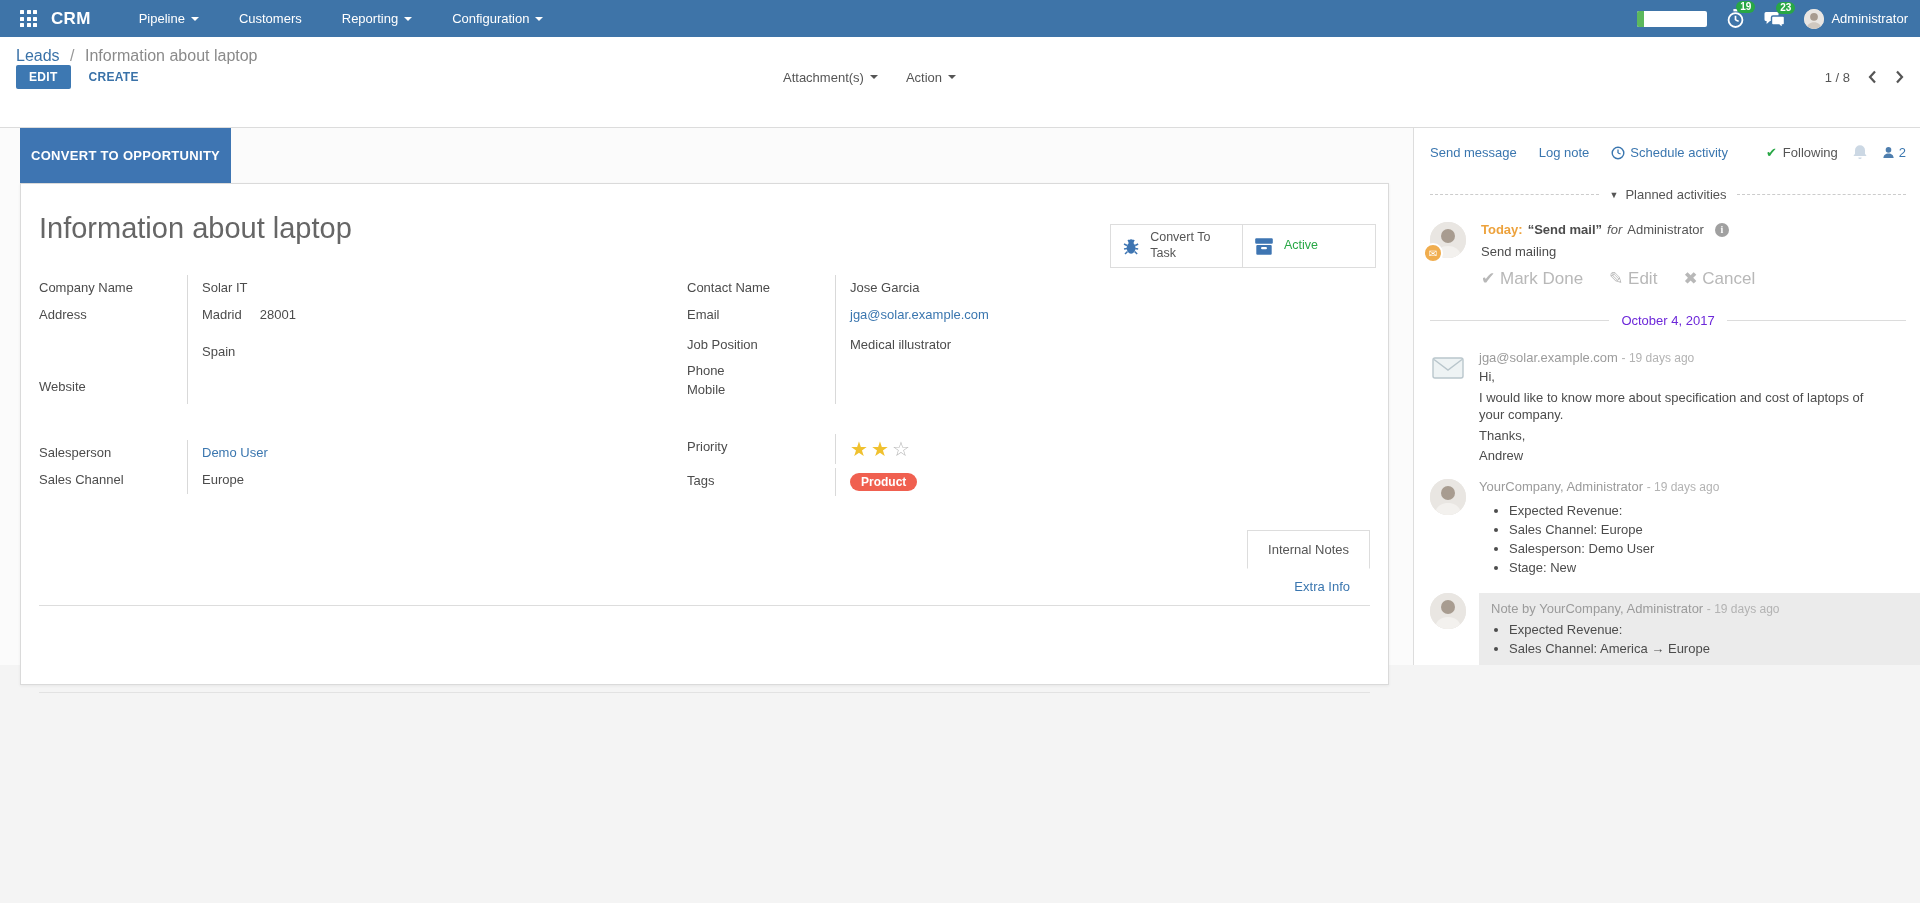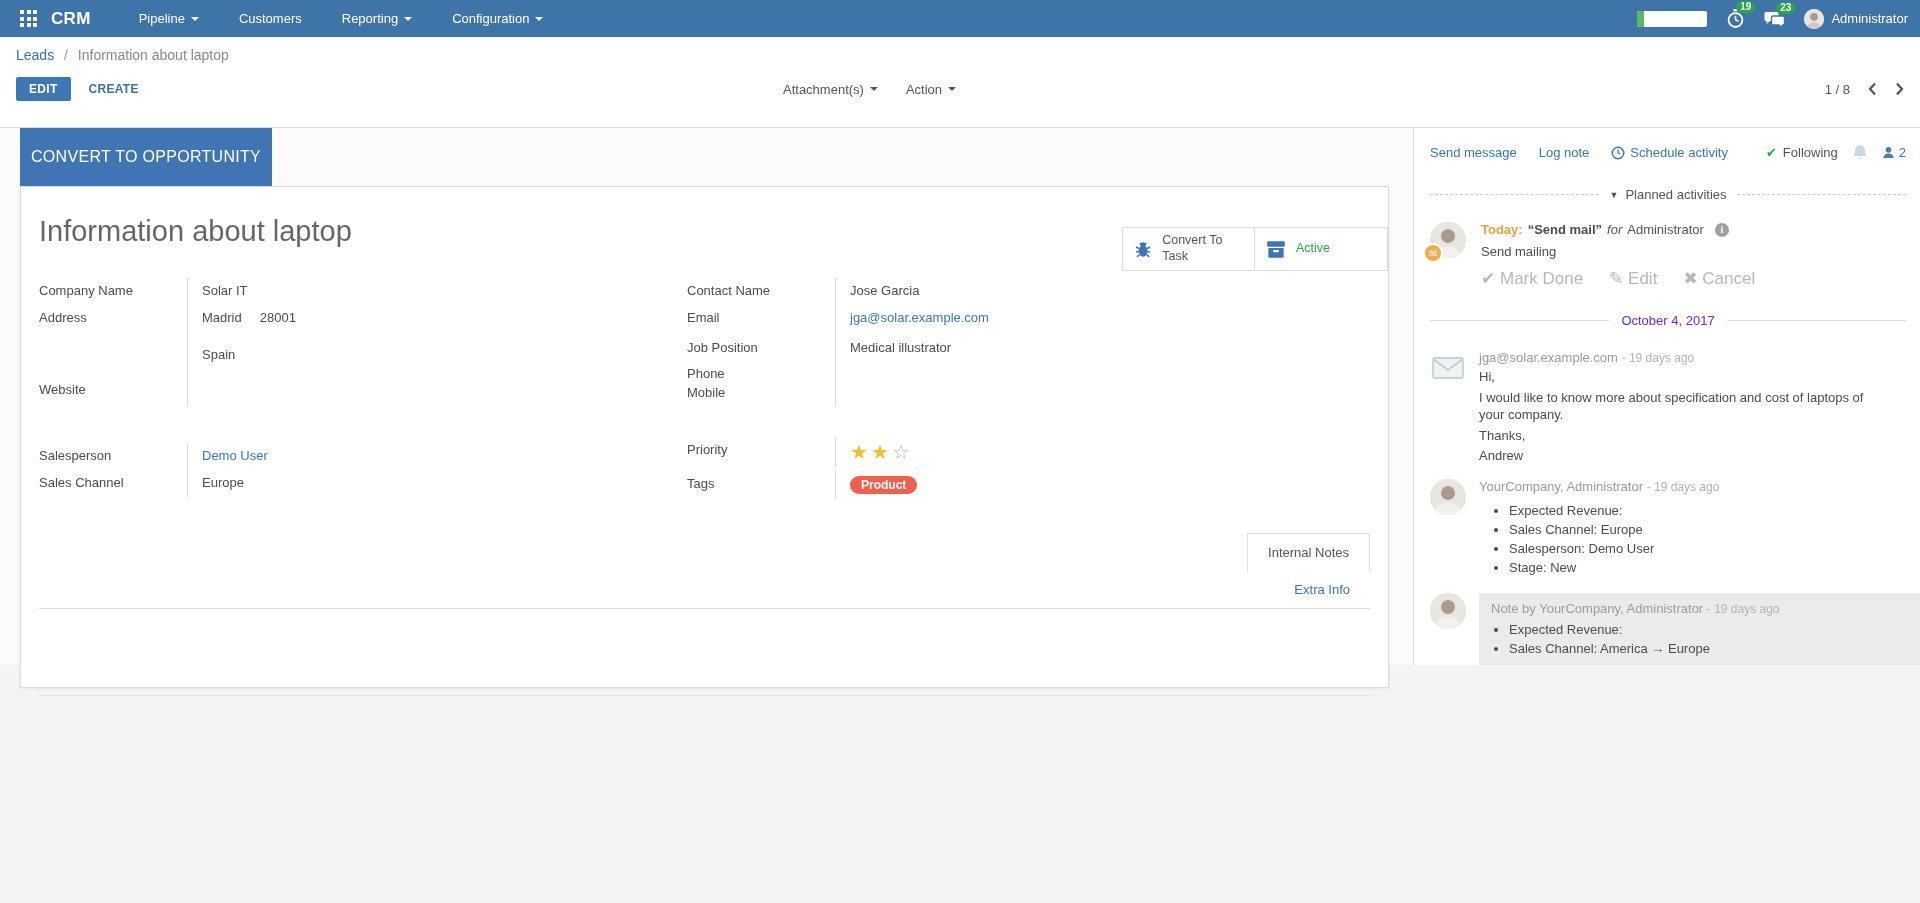--- a/index.html
+++ b/index.html
@@ -18,40 +18,40 @@
   .progressbar { width:70px; height:16px; background:#fff; border-radius:2px; overflow:hidden; }
   .progressbar .fill { height:100%; width:9%; background:#5cb85c; }
   .icon-badge-wrap { position:relative; display:flex; cursor:pointer; }
   .badge { position:absolute; top:-7px; right:-9px; background:#28a745; color:#fff; font-size:10px; font-weight:700; line-height:12px; padding:0 4px; border-radius:7px; }
   .topbar-user { display:flex; align-items:center; gap:7px; cursor:pointer; }
   .avatar-sm { width:20px; height:20px; border-radius:50%; overflow:hidden; background:#e9e6e2; flex:none; }
   .topbar-user .uname { font-size:13px; font-weight:500; }
 
   
   .control-panel { background:#fff; border-bottom:1px solid #dcdcdc; padding:10px 16px 10px 16px; height:91px; }
-  .breadcrumb { font-size:14px; margin-bottom:14px; }
+  .breadcrumb { font-size:16px; margin-bottom:0; }
   .breadcrumb .parent { color:#3a72a8; cursor:pointer; }
   .breadcrumb .sep { color:#999; margin:0 6px; }
   .breadcrumb .current { color:#8a8a8a; }
   .cp-row2 { display:flex; align-items:center; }
   .btn-edit { background:#3d78b2; color:#fff; border:none; font-size:12px; font-weight:700; letter-spacing:.3px; padding:5px 13px; border-radius:2px; cursor:pointer; font-family:inherit; }
   .btn-create { background:none; border:none; color:#3a72a8; font-size:12px; font-weight:700; letter-spacing:.3px; margin-left:18px; cursor:pointer; font-family:inherit; }
   .cp-middle { position:absolute; left:783px; display:flex; gap:28px; }
   .cp-dd { font-size:13px; color:#555; display:flex; align-items:center; gap:6px; cursor:pointer; }
   .caret-gray { width:0; height:0; border-left:4px solid transparent; border-right:4px solid transparent; border-top:4px solid #555; display:inline-block; }
   .cp-pager { margin-left:auto; display:flex; align-items:center; gap:18px; font-size:13px; color:#555; }
   .chev { cursor:pointer; display:flex; align-items:center; }
 
   
   .content { display:flex; align-items:flex-start; height:738px; background:#f4f4f4; }
   .form-area { flex:1; background:#fbfbfb; height:537px; }
-  .btn-convert { display:inline-block; margin-left:20px; background:#3e75b2; color:#fff; border:none; font-size:16px; font-weight:400; letter-spacing:.3px; padding:20px 11px; cursor:pointer; font-family:inherit; }
+  .btn-convert { display:inline-block; margin-left:20px; background:#3e75b2; color:#fff; border:none; font-size:13px; font-weight:700; letter-spacing:.3px; padding:20px 11px; cursor:pointer; font-family:inherit; }
   .sheet { margin:0 24px 0 20px; background:#fff; border:1px solid #dadada; box-shadow:0 1px 3px rgba(0,0,0,.06); height:502px; padding:0 18px 14px 18px; position:relative; }
   .sheet-title { font-size:29px; font-weight:400; color:#666; margin-top:28px; }
-  .stat-buttons { position:absolute; top:40px; right:0; display:flex;align-items:flex-end; }
+  .stat-buttons { position:absolute; top:40px; right:12px; display:flex;align-items:flex-end; }
   .stat-btn { width:133px; height:44px; border:1px solid #ddd; background:#fff; display:flex; align-items:center; gap:9px; padding:0 10px; cursor:pointer; font-family:inherit; }
   .stat-btn + .stat-btn { border-left:none; }
   .stat-btn .lbl { font-size:12.5px; color:#555; text-align:left; line-height:1.25; }
   .stat-btn .lbl.green { color:#28a745; font-weight:500; }
 
   .fields { display:grid; grid-template-columns:648px 1fr; margin-top:30px; }
   .fgroup { }
   .frow { display:flex; align-items:stretch; }
   .flabel { width:148px; flex:none; font-size:13px; color:#4c4c4c; padding-top:5px; }
   .fval { flex:1; border-left:1px solid #d9d9d9; padding:5px 0 5px 14px; font-size:13px; min-height:27px; max-width:330px; }

